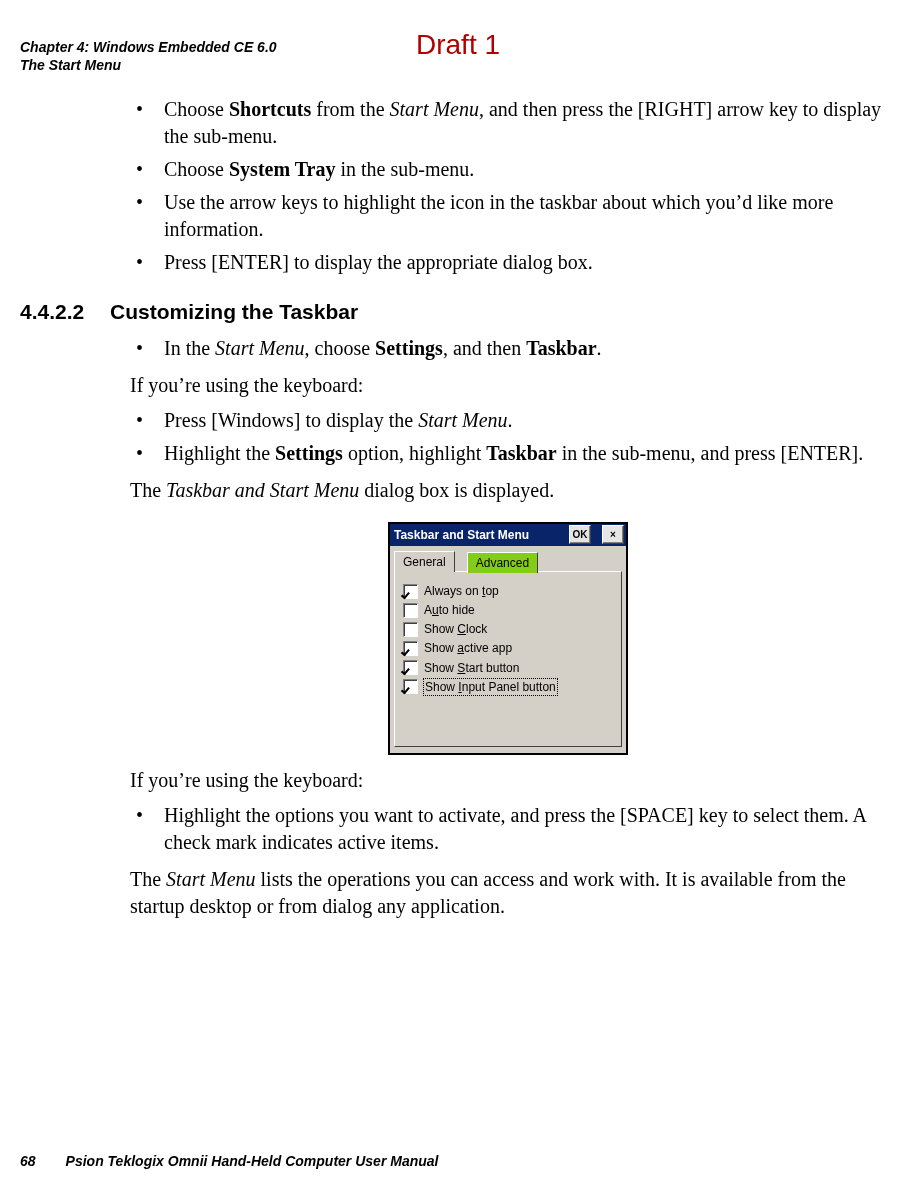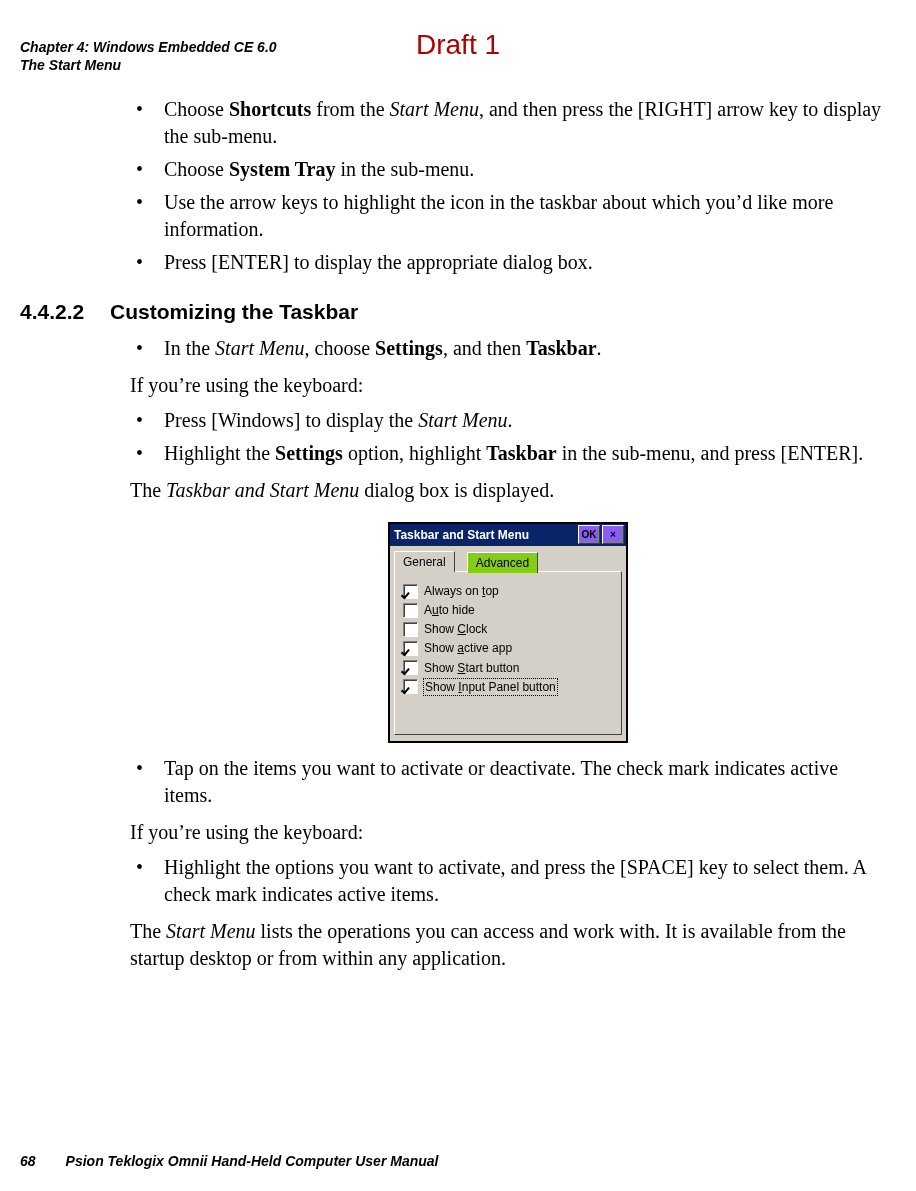--- a/index.html
+++ b/index.html
@@ -100,22 +100,22 @@
     font-weight: bold;
     display: flex;
     align-items: center;
     height: 22px;
     padding: 0 2px 0 4px;
   }
   .ce-title { flex: 1; }
   .tb-btn {
     width: 20px;
     height: 17px;
-    margin-left: 2px;
-    background: #8b5cf6;
+    margin-left: 11px;
+    background: #e5e5e5;
     border: 1px solid #fff;
     border-right-color: #404040;
     border-bottom-color: #404040;
     box-shadow: inset -1px -1px 0 #808080;
     color: #000;
     font-weight: bold;
     font-size: 10px;
     display: flex;
     align-items: center;
     justify-content: center;
@@ -142,21 +142,21 @@
   }
   .ce-tab.inactive {
     border-color: #fff #404040 #808080 #fff;
     top: 2px;
   }
   .ce-tabpanel {
     margin: 0 4px 6px 4px;
     border: 1px solid #fff;
     border-right-color: #404040;
     border-bottom-color: #404040;
-    padding: 8px 8px 24px 8px;
+    padding: 8px 8px 36px 8px;
     min-height: 130px;
   }
   .ce-row {
     display: flex;
     align-items: center;
     margin: 3px 0;
     gap: 6px;
   }
   .ce-check {
     width: 13px;
@@ -283,33 +283,30 @@
             <span class="ce-label"><span>Show </span><span class="ul">S</span><span>tart button</span></span>
           </div>
           <div class="ce-row selected">
             <span class="ce-check checked"></span>
             <span class="ce-label"><span>Show </span><span class="ul">I</span><span>nput Panel button</span></span>
           </div>
         </div>
       </div>
     </div>
 
-    <ul class="bullets">
-      <li>Tap on the items you want to activate or deactivate. The check mark indicates active items.</li>
-    </ul>
 
     <div class="para">If you’re using the keyboard:</div>
 
     <ul class="bullets">
       <li>Highlight the options you want to activate, and press the [SPACE] key to select them. A check mark indicates active items.</li>
     </ul>
 
 
     <div class="para">
-      <span>The </span><span class="i">Start Menu</span><span> lists the operations you can access and work with. It is available from the startup desktop or from within any application.</span>
+      <span>The </span><span class="i">Start Menu</span><span> lists the operations you can access and work with. It is available from the startup desktop or from dialog any application.</span>
     </div>
 
 
   </div>
 
   <div class="footer">
     <span class="pgnum">68</span><span>Psion Teklogix Omnii Hand-Held Computer User Manual</span>
   </div>
 
 </div>

